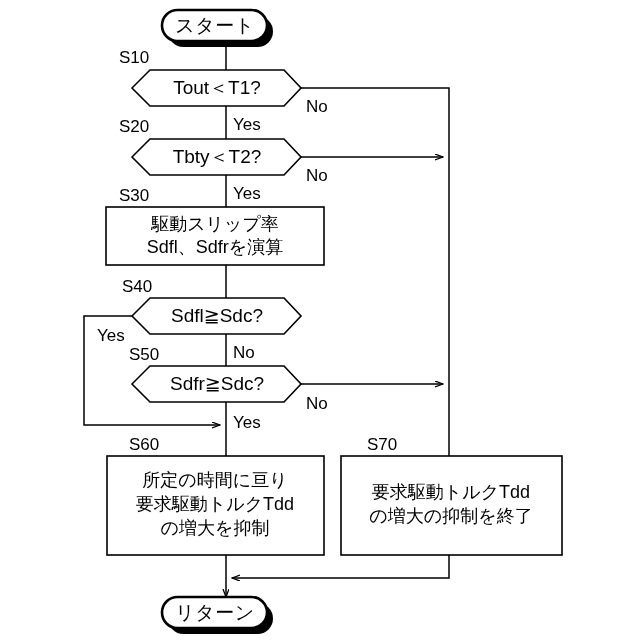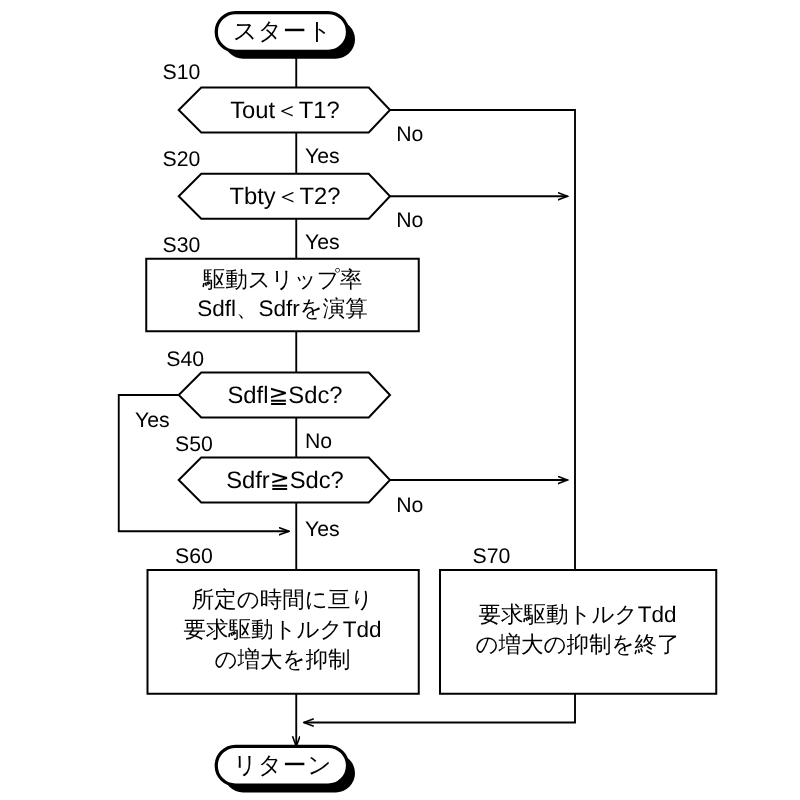--- a/index.html
+++ b/index.html
@@ -10,21 +10,21 @@
   body {
     width: 640px;
     height: 640px;
     font-family: "Liberation Sans", "DejaVu Sans", sans-serif;
     color: #000000;
     position: relative;
     overflow: hidden;
   }
   #flow-root {
     position: absolute;
-    left: 15px;
+    left: 4px;
     top: 0;
     width: 577px;
     height: 640px;
     border-radius: 12px;
   }
   svg.flow-canvas {
     position: absolute;
     left: 0;
     top: 0;
     width: 640px;

